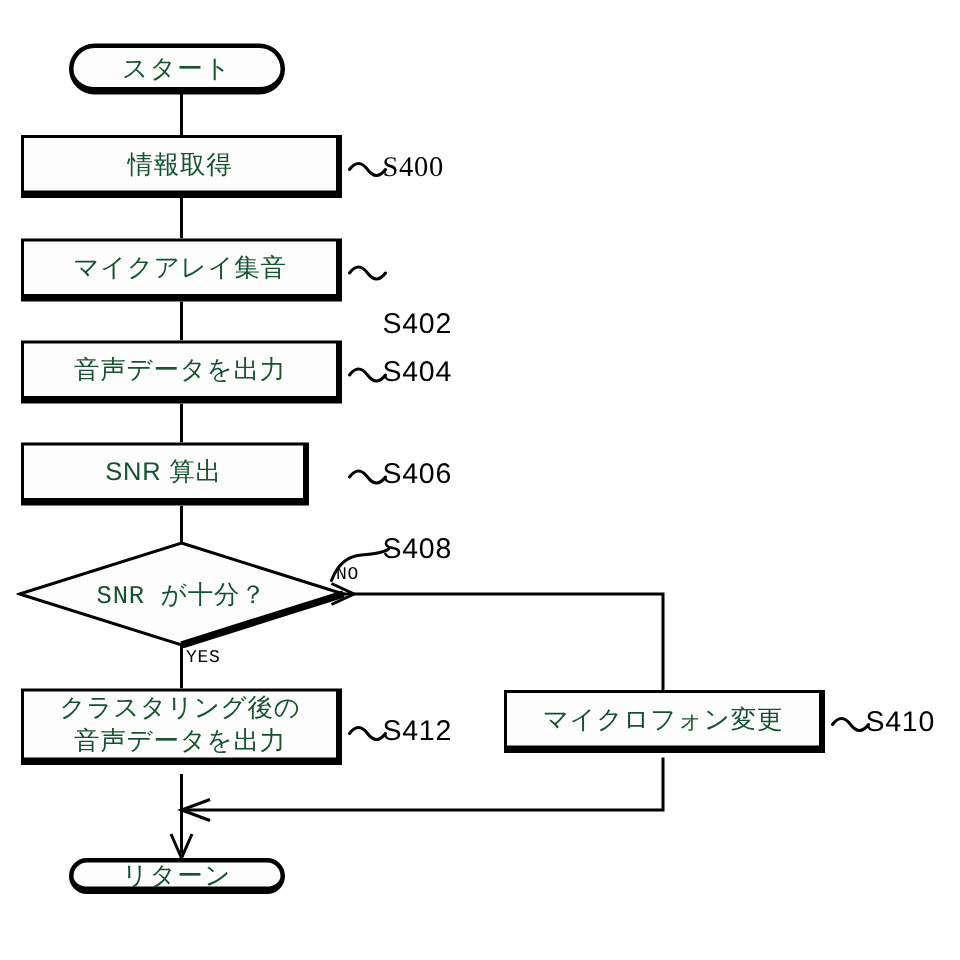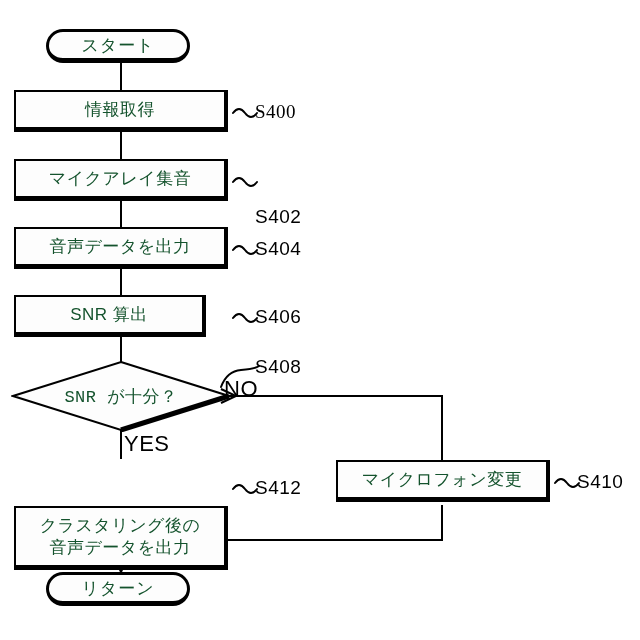--- a/index.html
+++ b/index.html
@@ -75,24 +75,25 @@
   .step-ref {
     position: absolute;
     font-size: 19px;
     letter-spacing: 0.5px;
     white-space: nowrap;
     z-index: 4;
   }
   
   .branch-label {
     position: absolute;
-    font-size: 22px;
+    font-size: 12px;
     letter-spacing: 0.5px;
     white-space: nowrap;
     z-index: 4;
+    font-family: Liberation Mono, monospace;
   }
 </style>
 </head>
 <body>
 
 <div id="canvas">
 
   <svg class="flow-lines" viewBox="0 0 640 640">
     <g stroke="#000" stroke-width="2" fill="none">
 
@@ -153,30 +154,30 @@
   </div>
 
   <div class="node decision" style="left:11px; top:360px; width:220px; height:72px;">
     <svg width="220" height="72" viewBox="0 0 220 72">
       <polygon points="110,2 218,36 110,70 2,36" fill="#fdfdfd" stroke="#000" stroke-width="2"></polygon>
       <polyline points="110,70 218,36" fill="none" stroke="#000" stroke-width="5"></polyline>
     </svg>
     <span class="dlabel">SNR が十分？</span>
   </div>
 
-  <div class="node proc" style="left:14px; top:459px; width:214px; height:64px; flex-direction:column;margin-top:47px;">
+  <div class="node proc" style="left:14px; top:459px; width:214px; height:51px; flex-direction:column;">
     <span>クラスタリング後の</span>
     <span>音声データを出力</span>
   </div>
 
   <div class="node proc" style="left:336px; top:460px; width:214px; height:42px;">
     <span>マイクロフォン変更</span>
   </div>
 
-  <div class="node terminal" style="left:46px; top:572px; width:144px; height:34px;">
+  <div class="node terminal" style="left:46px; top:572px; width:144px; height:24px;">
     <span>リターン</span>
   </div>
 
   <span class="step-ref" style="left:255px; top:101px;font-family:Liberation Serif, serif;">S400</span>
   <span class="step-ref" style="left:255px; top:170px;margin-top:36px;">S402</span>
   <span class="step-ref" style="left:255px; top:238px;text-align:right;">S404</span>
   <span class="step-ref" style="left:255px; top:306px;">S406</span>
   <span class="step-ref" style="left:255px; top:356px;">S408</span>
   <span class="step-ref" style="left:255px; top:477px;">S412</span>
   <span class="step-ref" style="left:577px; top:471px;">S410</span>

